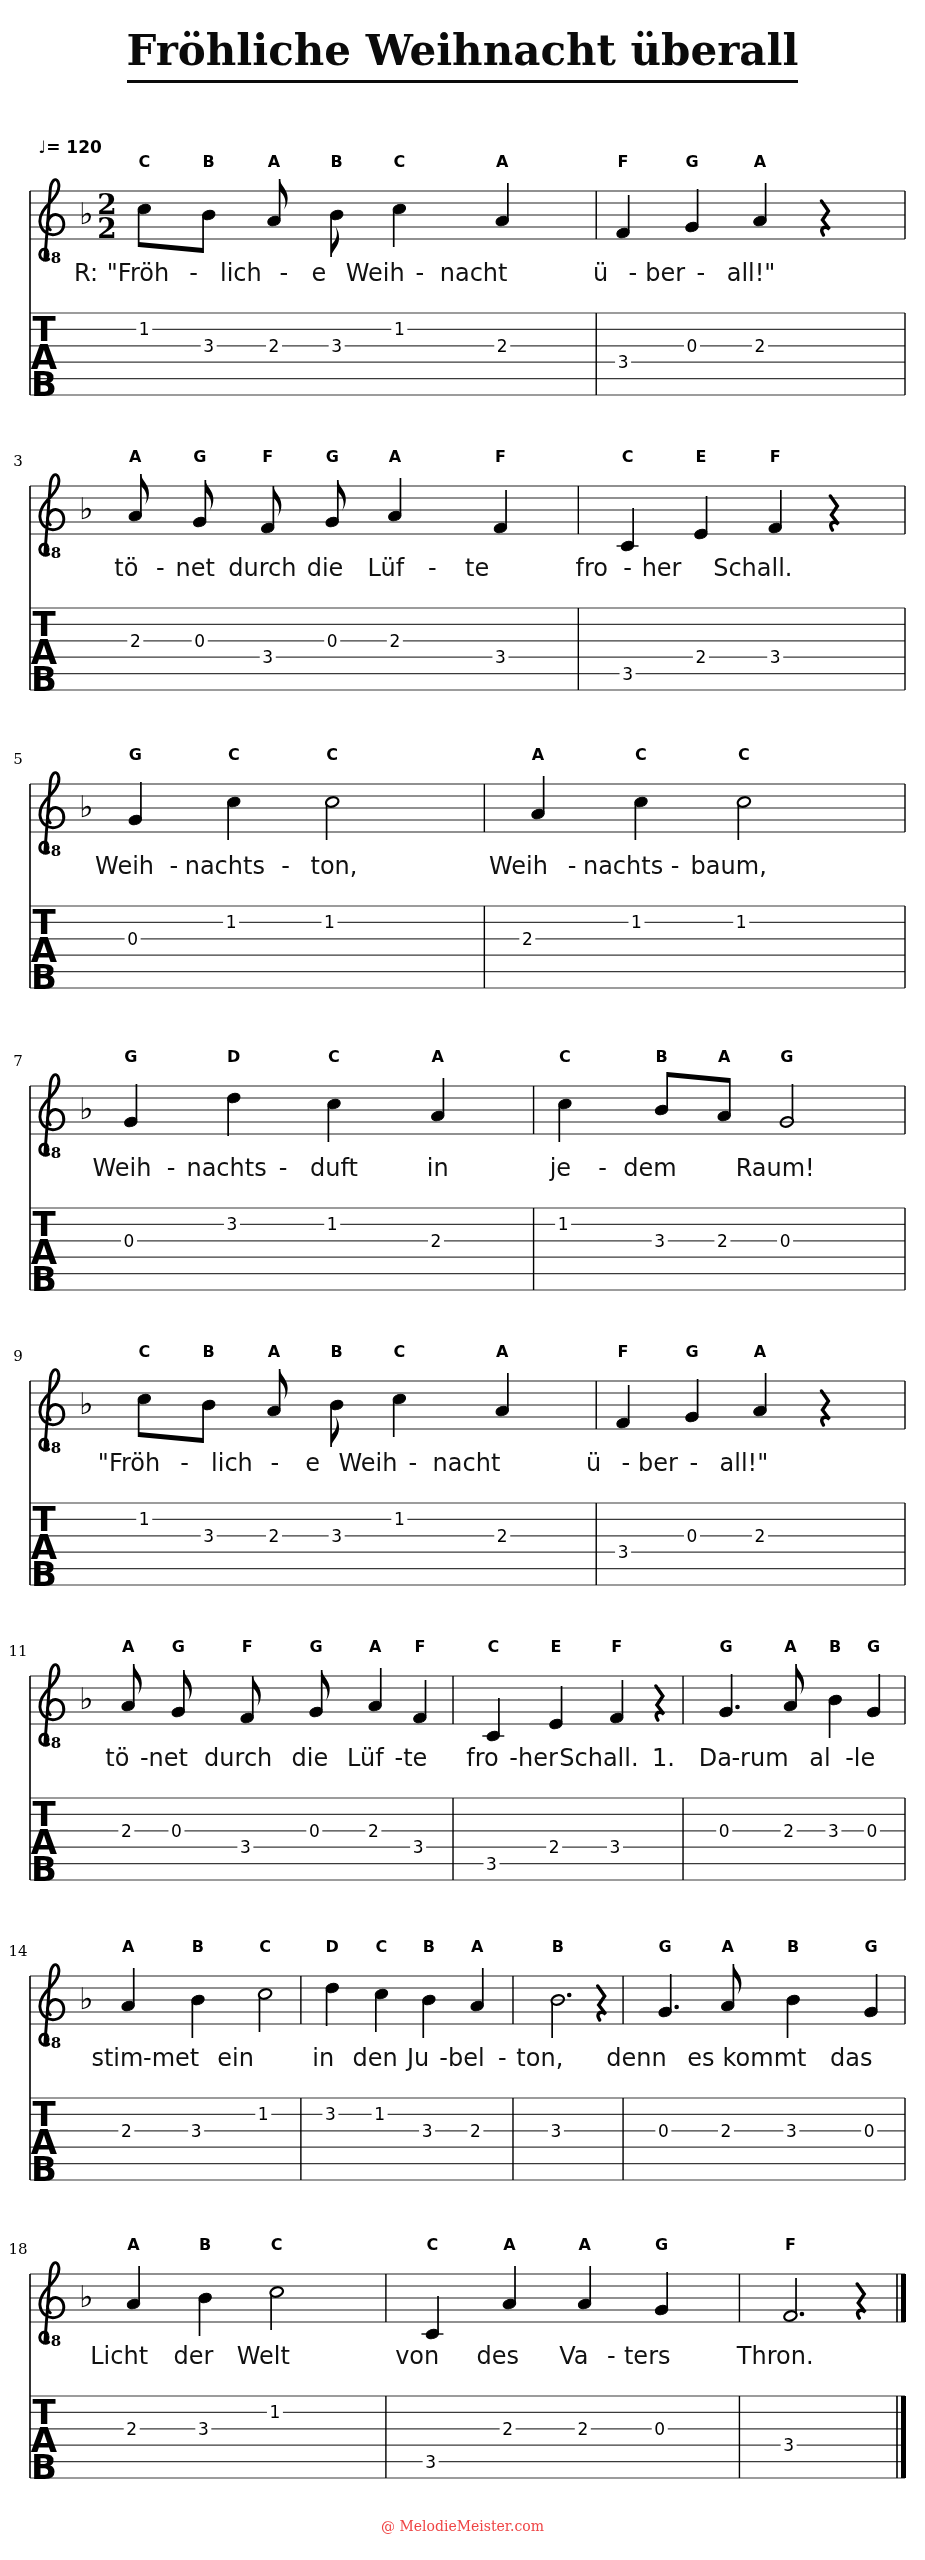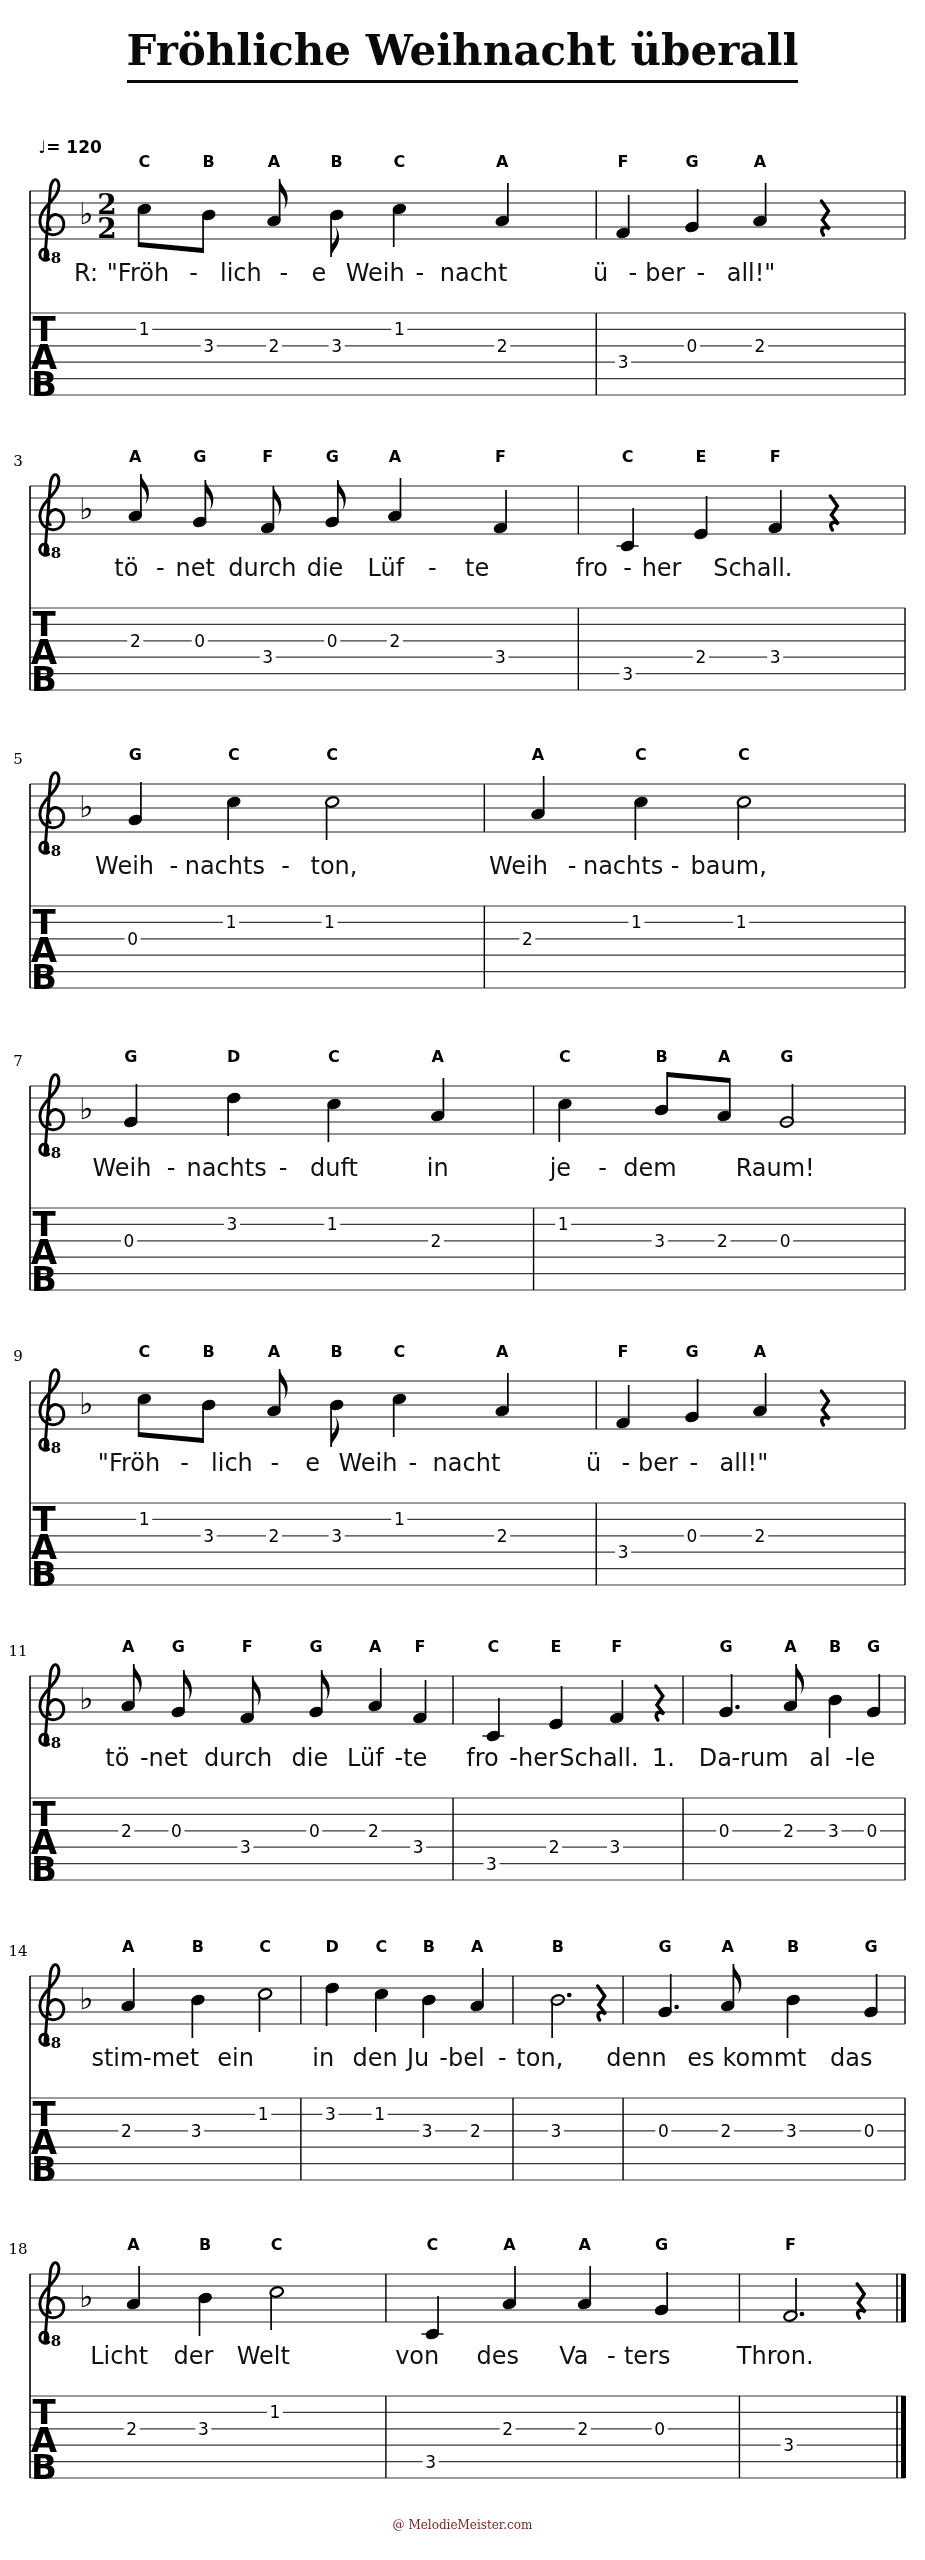--- a/index.html
+++ b/index.html
@@ -2,21 +2,21 @@
 <html><head>
 <meta charset="utf-8">
 <style>
   html,body{margin:0;padding:0;background:#fff;}
   .page{position:relative;width:925px;height:2560px;background:#ffffff;overflow:hidden;
         font-family:"DejaVu Sans","Liberation Sans",sans-serif;color:#000;}
   .title-wrap{position:absolute;top:26px;left:0;width:100%;text-align:center;margin:0;}
   .title-text{display:inline-block;font-family:"DejaVu Serif","Liberation Serif",serif;
         font-size:42px;font-weight:700;color:#0a0a0a;border-bottom:3px solid #0a0a0a;padding-bottom:5px;}
   .footer{position:absolute;top:2518px;left:0;width:100%;text-align:center;
-        font-family:"DejaVu Serif","Liberation Serif",serif;font-size:12px;color:#7f1d1d;}
+        font-family:"DejaVu Serif","Liberation Serif",serif;font-size:14px;color:#ef4444;}
   .system-svg{position:absolute;left:0;}
   svg text{user-select:none;}
 </style>
 </head>
 <body>
 
 <div class="page">
   <h1 class="title-wrap"><span class="title-text">Fröhliche Weihnacht überall</span></h1>
   <div id="score">
       <svg width="925" height="270" class="system-svg" style="top: 133px;">

